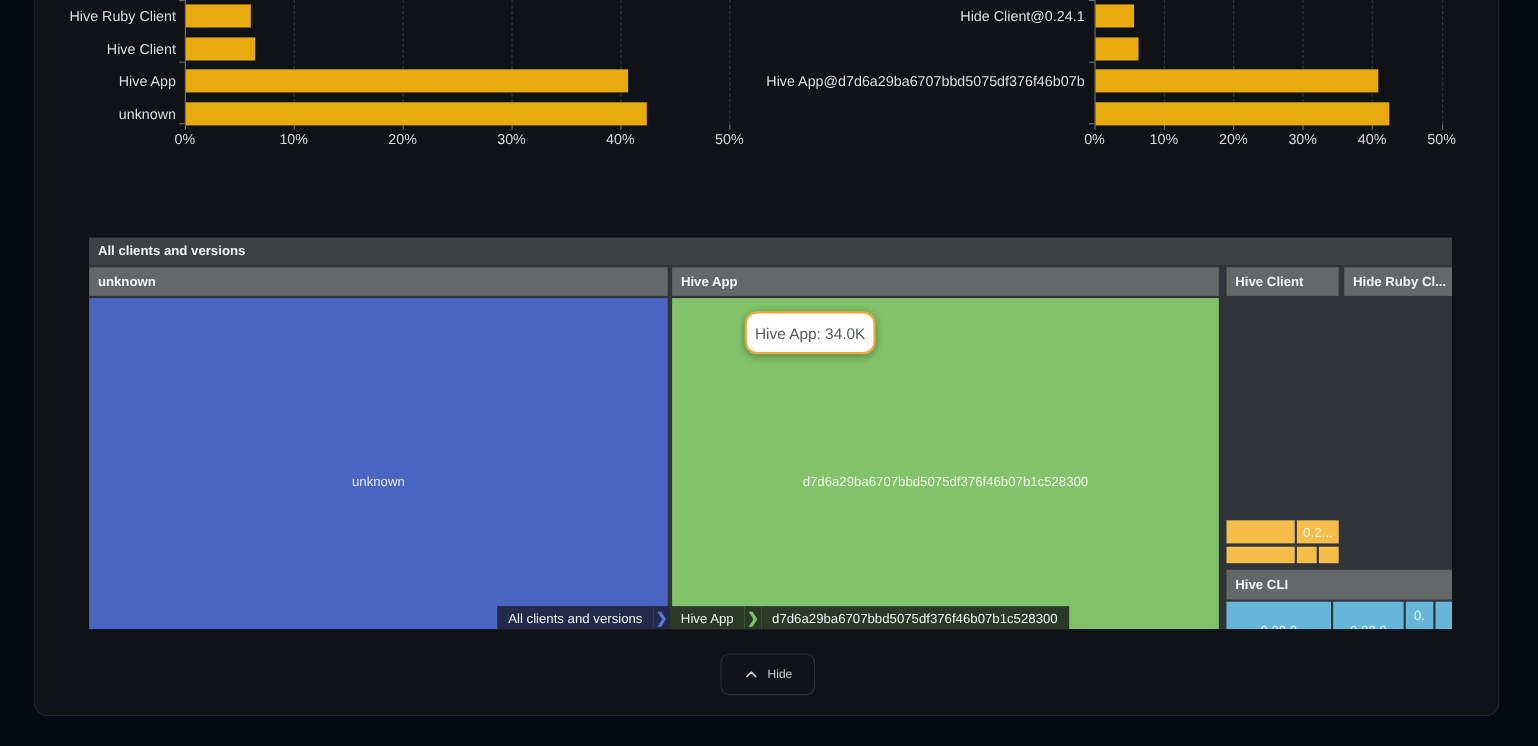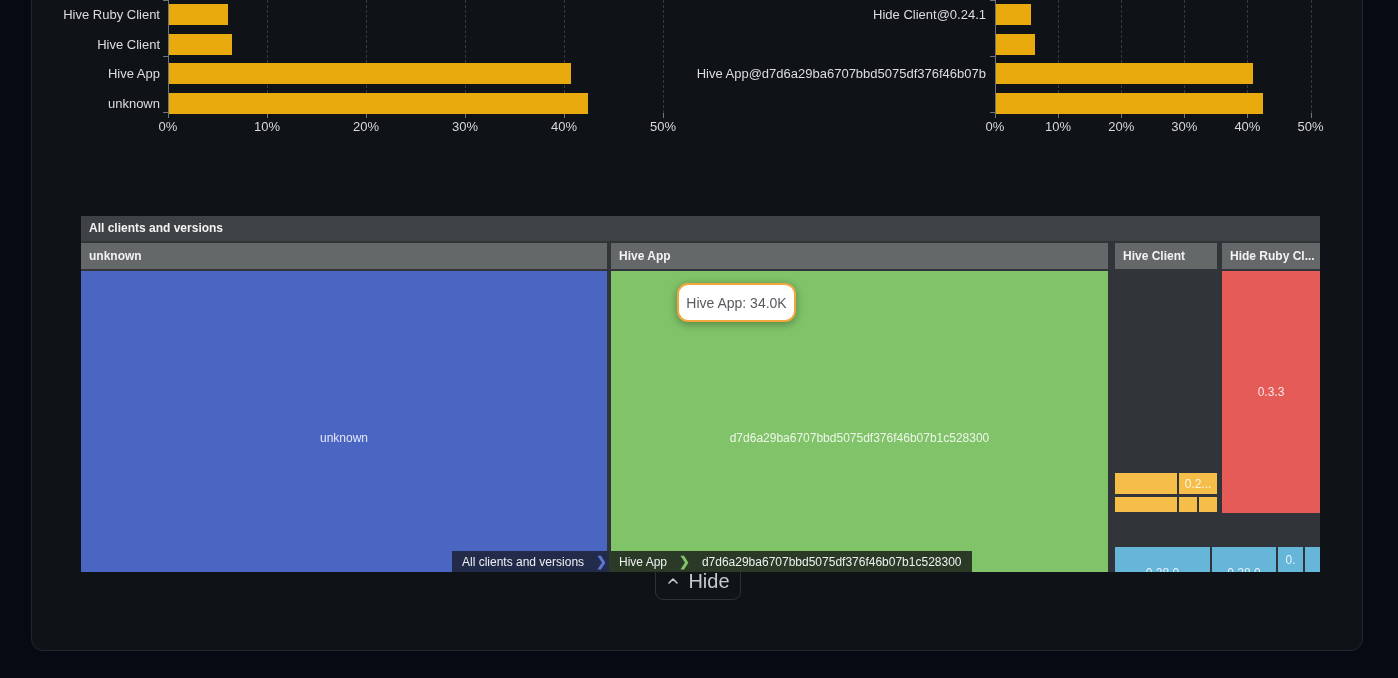--- a/index.html
+++ b/index.html
@@ -68,24 +68,24 @@
   }
   .bc-seg{display:flex;align-items:center;padding:0 10px;cursor:pointer;}
   .bc-seg.navy{background:#222b4a;}
   .bc-seg.green{background:#2b3a26;}
   .bc-chev{display:flex;align-items:center;font-size:13px;font-weight:bold;padding:0 2px;}
   .bc-chev.chev-blue{background:#222b4a;color:#5b77d6;}
   .bc-chev.chev-green{background:#2b3a26;color:#80c369;}
 
   
   .hide-btn{
-    position:absolute;left:655px;top:562px;width:86px;height:38px;
+    position:absolute;left:655px;top:594px;width:86px;height:38px;
     background:#101419;border:1px solid #2c3136;border-radius:8px;
     display:flex;align-items:center;justify-content:center;gap:8px;
-    color:#c6cacd;font-size:20px;font-family:"Liberation Sans",sans-serif;
+    color:#c6cacd;font-size:11px;font-family:"Liberation Sans",sans-serif;
     cursor:pointer;
   }
   .hide-btn .icn{display:flex;align-items:center;}
 </style>
 </head>
 <body>
 
 <div class="panel"></div>
 
 <div class="chart" id="chart-0">
@@ -169,23 +169,21 @@
     </div>
     <div class="tm-header" style="left: 1034px; top: 27px; width: 102px; height: 26px;">Hive Client</div>
     <div class="tm-block" style="background: rgb(244, 190, 73); left: 1034px; top: 257px; width: 62px; height: 21px;"></div>
     <div class="tm-block" style="background: rgb(244, 190, 73); left: 1098px; top: 257px; width: 38px; height: 21px;">
       <div class="tm-label lp-center">0.2...</div>
     </div>
     <div class="tm-block" style="background: rgb(244, 190, 73); left: 1034px; top: 281px; width: 62px; height: 15px;"></div>
     <div class="tm-block" style="background: rgb(244, 190, 73); left: 1098px; top: 281px; width: 18px; height: 15px;"></div>
     <div class="tm-block" style="background: rgb(244, 190, 73); left: 1118px; top: 281px; width: 18px; height: 15px;"></div>
     <div class="tm-header" style="left: 1141px; top: 27px; width: 98px; height: 26px;">Hide Ruby Cl...</div>
-    <div class="tm-block" style="background: rgb(228, 91, 88); left: 1141px; top: 55px; width: 98px; height: 242px;">
-      <div class="tm-label lp-center">0.3.3</div>
-    </div>
+    <div class="tm-header" style="left: 1034px; top: 302px; width: 205px; height: 27px;">Hive CLI</div>
     <div class="tm-block" style="background: rgb(102, 182, 217); left: 1034px; top: 331px; width: 95px; height: 25px;">
       <div class="tm-label lp-low">0.28.0</div>
     </div>
     <div class="tm-block" style="background: rgb(102, 182, 217); left: 1131px; top: 331px; width: 64px; height: 25px;">
       <div class="tm-label lp-low">0.28.0</div>
     </div>
     <div class="tm-block" style="background: rgb(102, 182, 217); left: 1197px; top: 331px; width: 25px; height: 25px;">
       <div class="tm-label lp-center">0.</div>
     </div>
     <div class="tm-block" style="background: rgb(102, 182, 217); left: 1224px; top: 331px; width: 15px; height: 25px;"></div>

